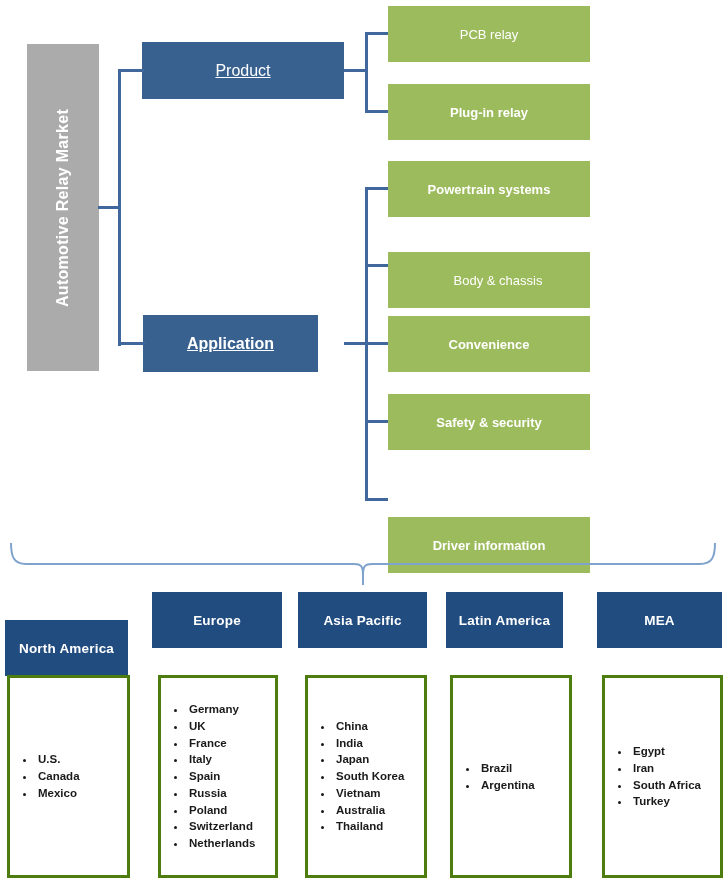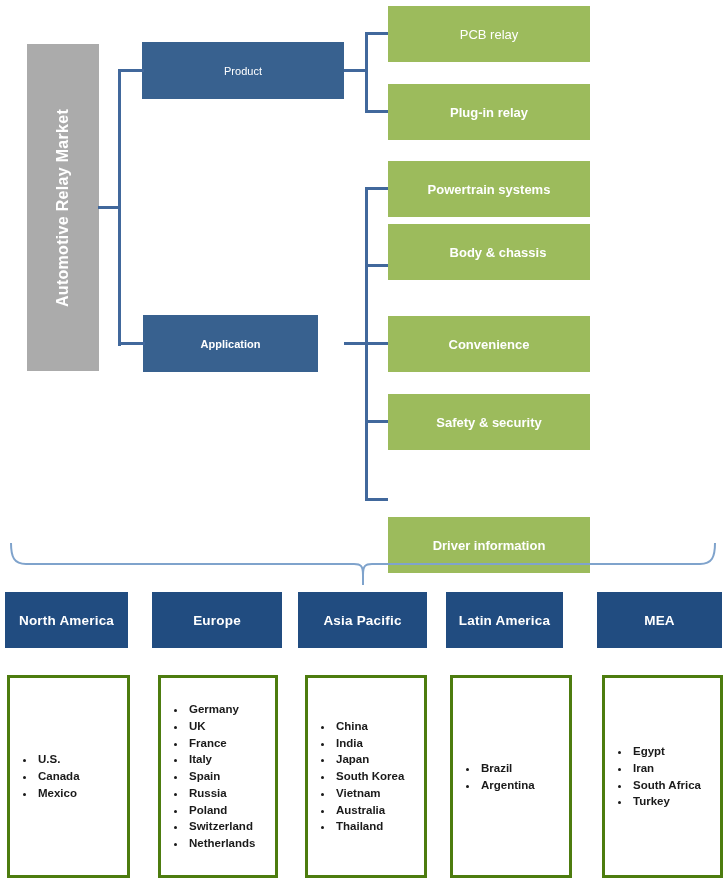--- a/index.html
+++ b/index.html
@@ -15,21 +15,21 @@
   .root-box{
     position:absolute;left:27px;top:44px;width:72px;height:327px;
     background:#ABABAB;display:flex;align-items:center;justify-content:center;
   }
   .root-box span{
     transform:rotate(-90deg);white-space:nowrap;color:#ffffff;
     font-weight:bold;font-size:16px;letter-spacing:0.3px;
   }
 
   
-  .seg{background:#38618F;font-size:11px;}
+  .seg{background:#38618F;font-size:16px;text-decoration:underline;}
 
   
   .sub{
     background:#9CBB5C;font-size:13px;
     left:388px;width:202px;height:56px;
   }
 
   
   .line{position:absolute;background:#41689C;}
 
@@ -42,21 +42,21 @@
   .rbox{
     position:absolute;top:675px;height:203px;background:#ffffff;
     border:3px solid #4d7c0f;display:flex;align-items:center;
   }
   .rbox ul{
     list-style:disc;margin:0;padding-left:26px;
     font-weight:bold;font-size:11.5px;color:#1A1A1A;line-height:1.45;
   }
   .rbox li{padding-left:2px;}
 
-  .colh-0{left:5px;width:123px;}   .colb-0{left:7px;width:123px;}
+  .colh-0{left:5px;width:123px;margin-top:28px;}   .colb-0{left:7px;width:123px;}
   .colh-1{left:152px;width:130px;} .colb-1{left:158px;width:120px;}
   .colh-2{left:298px;width:129px;} .colb-2{left:305px;width:122px;}
   .colh-3{left:446px;width:117px;} .colb-3{left:450px;width:122px;}
   .colh-4{left:597px;width:125px;} .colb-4{left:602px;width:121px;}
 
   .brace-svg{position:absolute;left:0;top:535px;}
 </style>
 </head>
 <body>
 
@@ -64,21 +64,21 @@
   <span>Automotive Relay Market</span>
 </div>
 
 <div class="seg box abs" style="left: 142px; top: 42px; width: 202px; height: 57px; font-weight: 400;">Product</div>
 <div class="seg box abs" style="left: 143px; top: 315px; width: 175px; height: 57px; font-weight: 700;">Application</div>
 
 <div class="sub box abs" style="top: 6px; font-weight: 400;">PCB relay</div>
 <div class="sub box abs" style="top: 84px; font-weight: 700;">Plug-in relay</div>
 
 <div class="sub box abs" style="top: 161px; font-weight: 700;">Powertrain systems</div>
-<div class="sub box abs" style="top: 224px; font-weight: 700; padding-left: 18px;">Body &amp; chassis</div>
+<div class="sub box abs" style="top: 252px; font-weight: 400; padding-left: 18px;">Body &amp; chassis</div>
 <div class="sub box abs" style="top: 316px; font-weight: 700;">Convenience</div>
 <div class="sub box abs" style="top: 394px; font-weight: 700;">Safety &amp; security</div>
 <div class="sub box abs" style="top: 472px; font-weight: 700; margin-top: 45px;">Driver information</div>
 
 <div class="line" style="left:98px;top:206px;width:21px;height:3px"></div>
 <div class="line" style="left:118px;top:69px;width:3px;height:277px"></div>
 <div class="line" style="left:118px;top:69px;width:26px;height:3px"></div>
 <div class="line" style="left:118px;top:342px;width:27px;height:3px"></div>
 
 <div class="line" style="left:344px;top:69px;width:24px;height:3px"></div>

